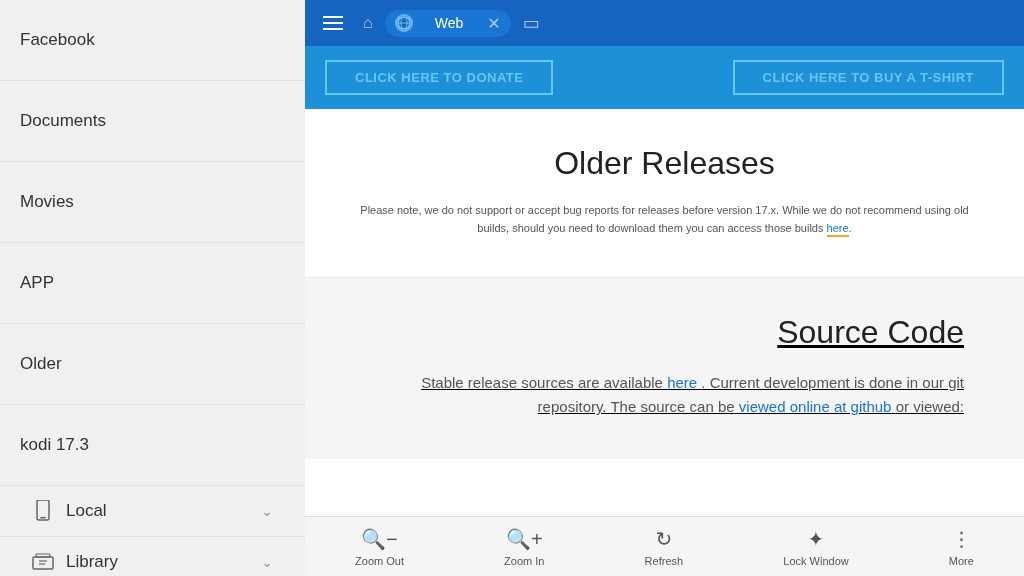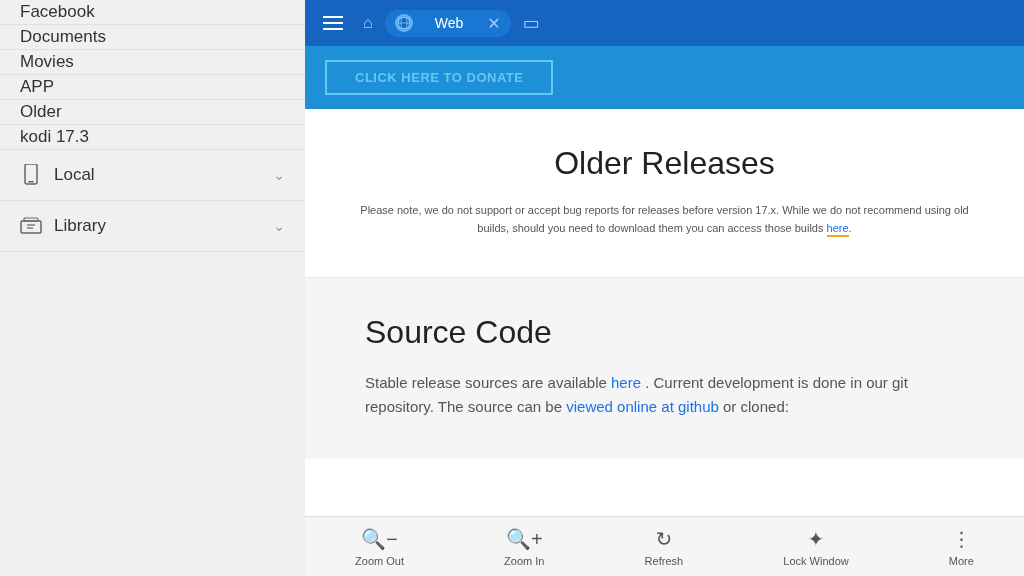--- a/index.html
+++ b/index.html
@@ -9,28 +9,28 @@
     #sidebar {
       width: 305px;
       min-width: 305px;
       background: #f0f0f0;
       display: flex;
       flex-direction: column;
       height: 100%;
       overflow-y: auto;
     }
     .sidebar-item {
-      padding: 2px 20px;
+      padding: 30px 20px;
       font-size: 17px;
       color: #333;
       cursor: pointer;
       border-bottom: 1px solid #e0e0e0;
     }
     .sidebar-item-with-icon {
-      padding: 14px 20px;
+      padding: 14px 32px;
       font-size: 17px;
       color: #333;
       cursor: pointer;
       border-bottom: 1px solid #e0e0e0;
       display: flex;
       align-items: center;
       justify-content: space-between;
     }
     .sidebar-item-with-icon .left {
       display: flex;
@@ -169,21 +169,22 @@
     }
     .older-releases-section a {
       color: #1a73e8;
       text-decoration: none;
       border-bottom: 2px solid #f5a623;
       padding-bottom: 1px;
     }
     .source-code-section {
       background: #f5f5f5;
       padding: 36px 60px 40px;
-      text-align: left;
+      text-align: right;
+      text-decoration: underline;
     }
     .source-code-section h2 {
       font-size: 32px;
       font-weight: 400;
       color: #222;
       margin-bottom: 20px;
     }
     .source-code-section p {
       font-size: 15px;
       color: #555;
@@ -290,38 +291,39 @@
       </div>
       <span>Web</span>
       <span class="tab-close">✕</span>
     </div>
     <div class="new-tab-btn">▭</div>
   </div>
 
   <div id="web-content">
     <div class="donate-bar">
       <button class="donate-btn">CLICK HERE TO DONATE</button>
+      <button class="donate-btn">CLICK HERE TO BUY A T-SHIRT</button>
     </div>
 
     <div class="older-releases-section">
       <h2>Older Releases</h2>
       <p>
         <span>Please note, we do not support or accept bug reports for releases before version 17.x. While we do not recommend using old builds, should you need to download them you can access those builds</span>
         <a href="#">here</a>.
       </p>
     </div>
 
     <div class="source-code-section">
       <h2>Source Code</h2>
       <p>
         <span>Stable release sources are available</span>
         <a href="#">here</a>
         <span>. Current development is done in our git repository. The source can be</span>
         <a href="#">viewed online at github</a>
-        <span>or cloned:</span>
+        <span>or viewed:</span>
       </p>
     </div>
   </div>
 
   <div id="bottom-bar">
     <div class="bottom-btn">
       <span class="icon">🔍−</span>
       <span>Zoom Out</span>
     </div>
     <div class="bottom-btn">

